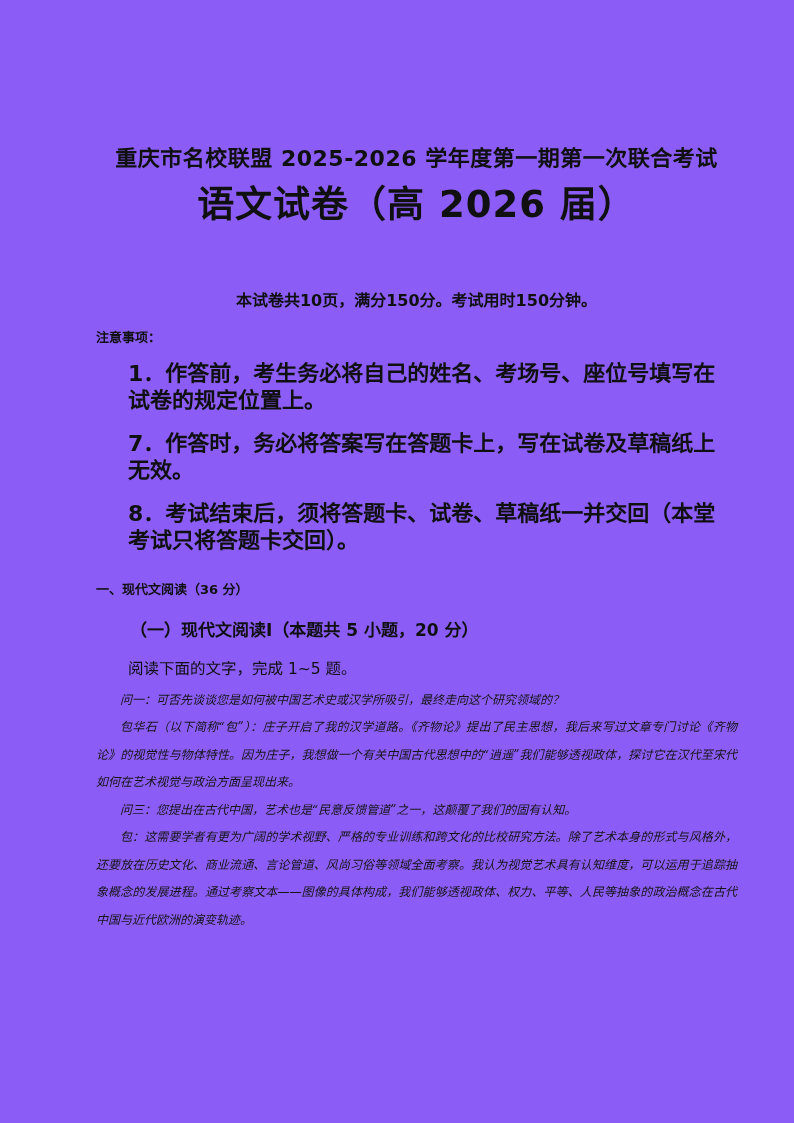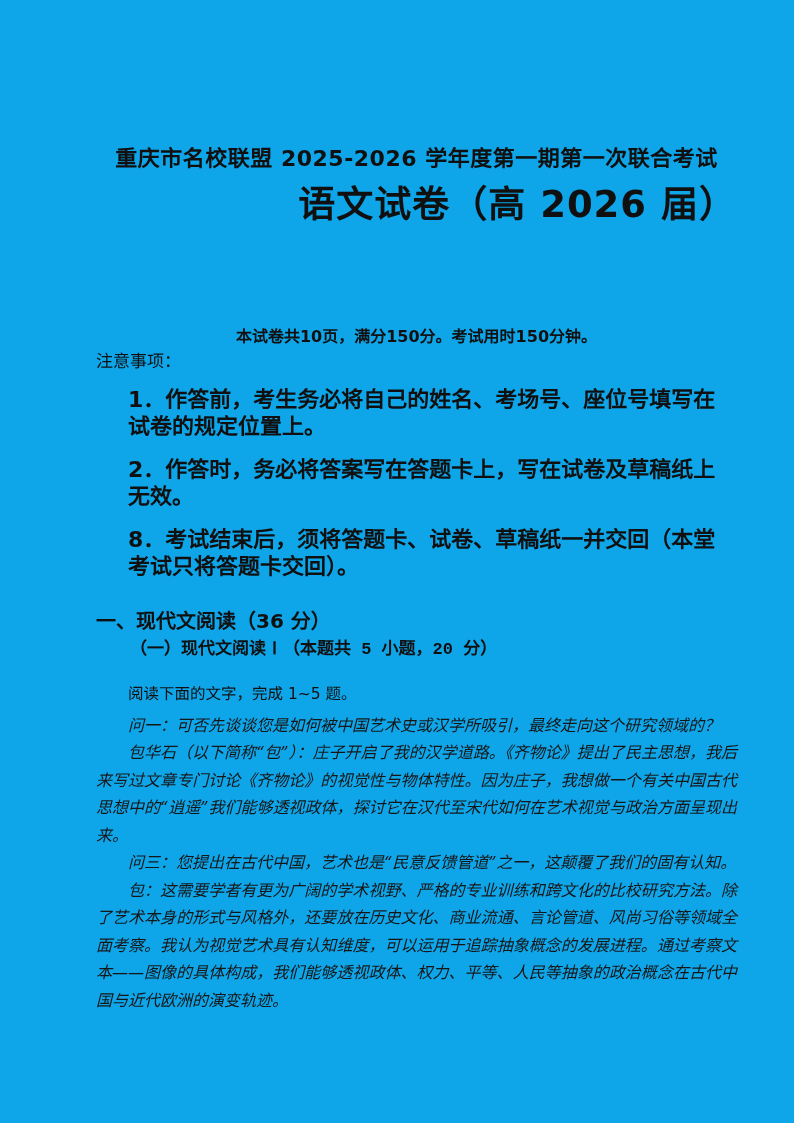--- a/index.html
+++ b/index.html
@@ -5,84 +5,85 @@
   html, body {
     margin: 0;
     padding: 0;
     background: #ffffff;
   }
   .page {
     position: relative;
     width: 794px;
     height: 1123px;
     margin: 0 auto;
-    background: #0ea5e9;
+    background: #8b5cf6;
     box-sizing: border-box;
     padding: 146px 57px 0 96px;
     font-family: "DejaVu Sans", sans-serif;
     color: #101010;
     overflow: hidden;
   }
   .header-title {
     text-align: center;
     font-size: 22px;
     font-weight: 700;
     letter-spacing: 0.5px;
     line-height: 1.2;
   }
   .main-title {
-    text-align: right;
+    text-align: center;
     font-size: 37px;
     font-weight: 700;
     letter-spacing: 1px;
     margin-top: 12px;
     line-height: 1.15;
   }
   .exam-info {
     text-align: center;
     font-size: 16px;
     font-weight: 700;
-    margin-top: 96px;
+    margin-top: 60px;
   }
   .notice-heading {
-    font-size: 17px;
-    font-weight: 400;
+    font-size: 13px;
+    font-weight: 700;
+    margin-top: 16px;
   }
   .notice-list {
     margin-top: 14px;
   }
   .notice-item {
     font-size: 22px;
     font-weight: 700;
     padding-left: 32px;
     margin-bottom: 15px;
     line-height: 1.25;
   }
   .section-heading {
-    font-size: 20px;
+    font-size: 13px;
     font-weight: 700;
     margin-top: 24px;
   }
   .subsection-heading {
     font-size: 17px;
     font-weight: 700;
     padding-left: 34px;
-    font-family: Liberation Mono, monospace;
+    margin-top: 18px;
   }
   .reading-instruction {
     font-size: 15.5px;
     padding-left: 32px;
-    margin-top: 22px;
+    margin-top: 15px;
   }
   .passage {
     margin-top: 9px;
   }
   .passage p {
     margin: 0;
-    font-size: 16px;
+    font-size: 12px;
     line-height: 27.5px;
     text-align: justify;
     text-indent: 2em;
     font-style: italic; 
     font-family: "DejaVu Serif", serif;
     color: #161616;
   }
 </style>
 </head>
 <body>
@@ -92,21 +93,21 @@
   <div class="header-title">重庆市名校联盟 2025-2026 学年度第一期第一次联合考试</div>
 
   <div class="main-title">语文试卷（高 2026 届）</div>
 
   <div class="exam-info">本试卷共10页，满分150分。考试用时150分钟。</div>
 
   <div class="notice-heading">注意事项：</div>
 
   <div class="notice-list">
     <div class="notice-item">1．作答前，考生务必将自己的姓名、考场号、座位号填写在试卷的规定位置上。</div>
-    <div class="notice-item">2．作答时，务必将答案写在答题卡上，写在试卷及草稿纸上无效。</div>
+    <div class="notice-item">7．作答时，务必将答案写在答题卡上，写在试卷及草稿纸上无效。</div>
     <div class="notice-item">8．考试结束后，须将答题卡、试卷、草稿纸一并交回（本堂考试只将答题卡交回）。</div>
   </div>
 
   <div class="section-heading">一、现代文阅读（36 分）</div>
 
   <div class="subsection-heading">（一）现代文阅读Ⅰ（本题共 5 小题，20 分）</div>
 
   <div class="reading-instruction">阅读下面的文字，完成 1~5 题。</div>
 
   <div class="passage">

